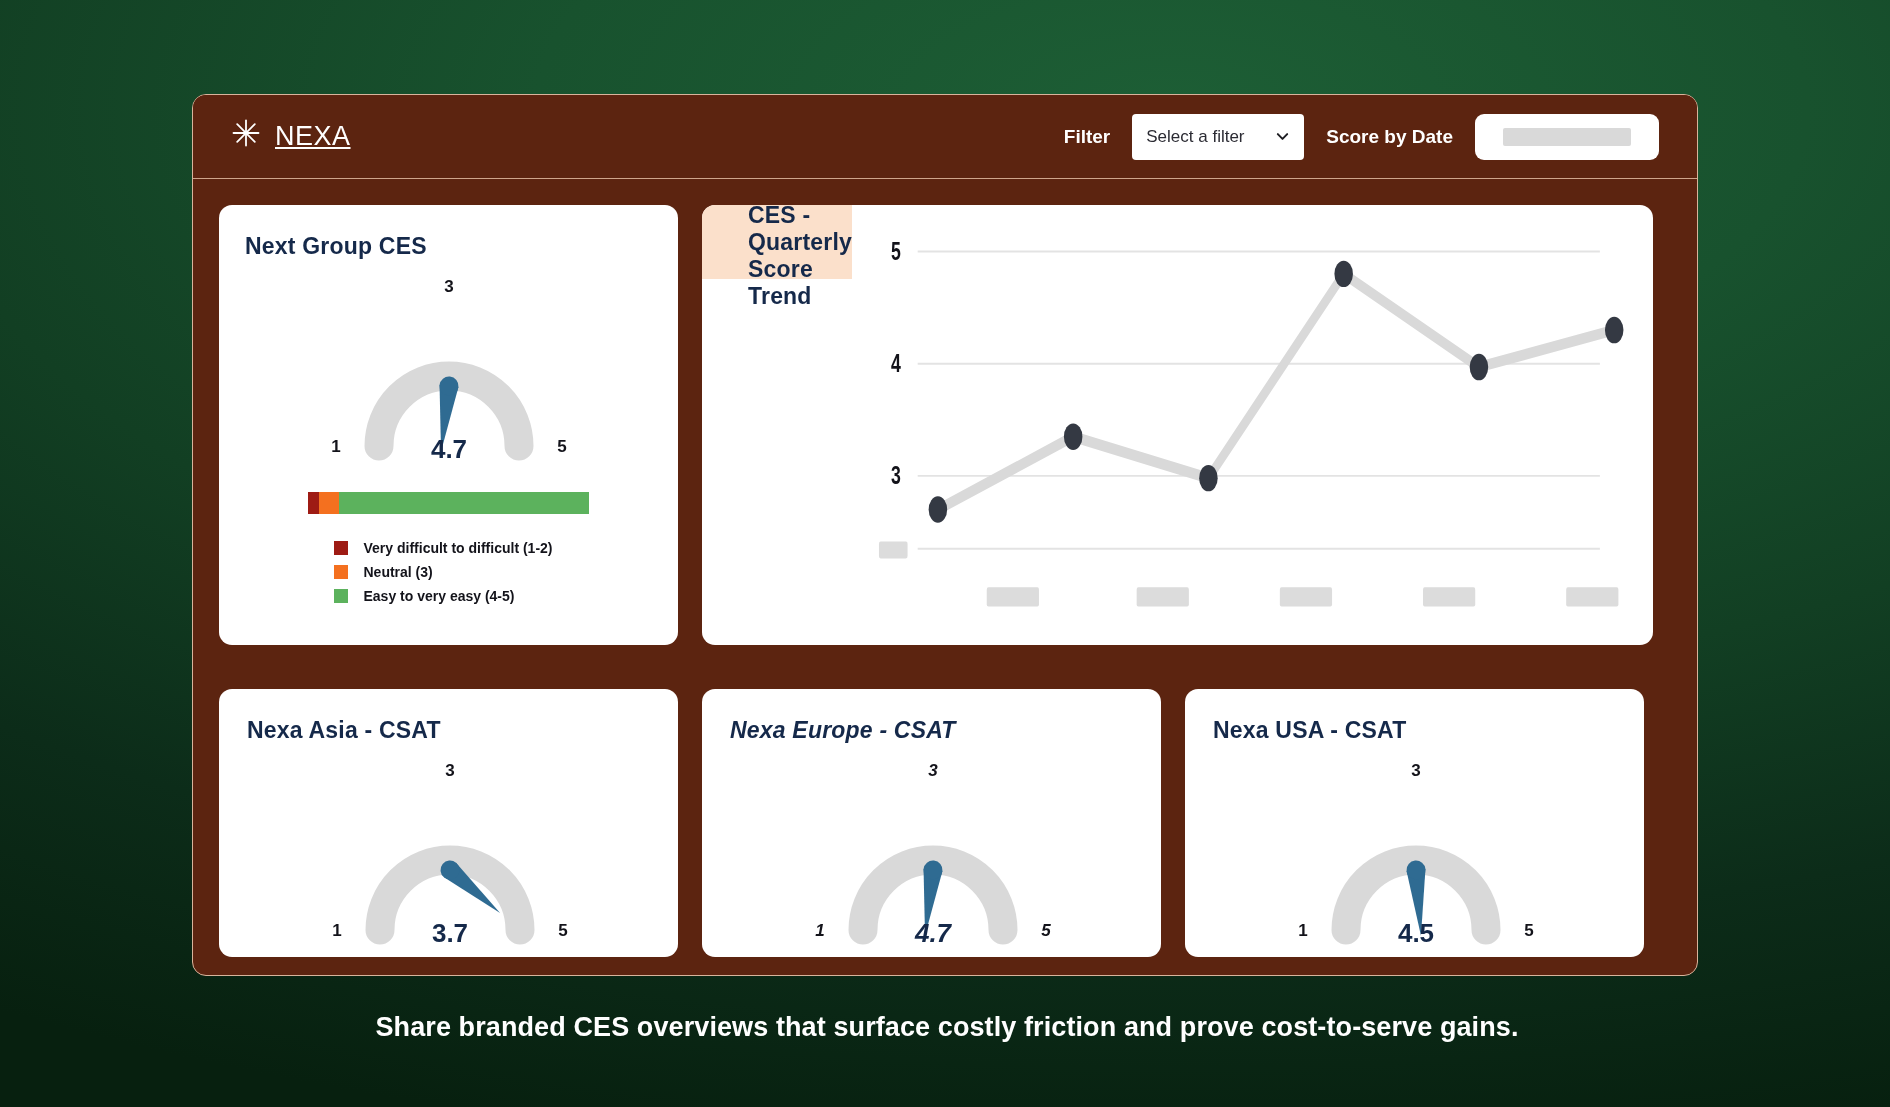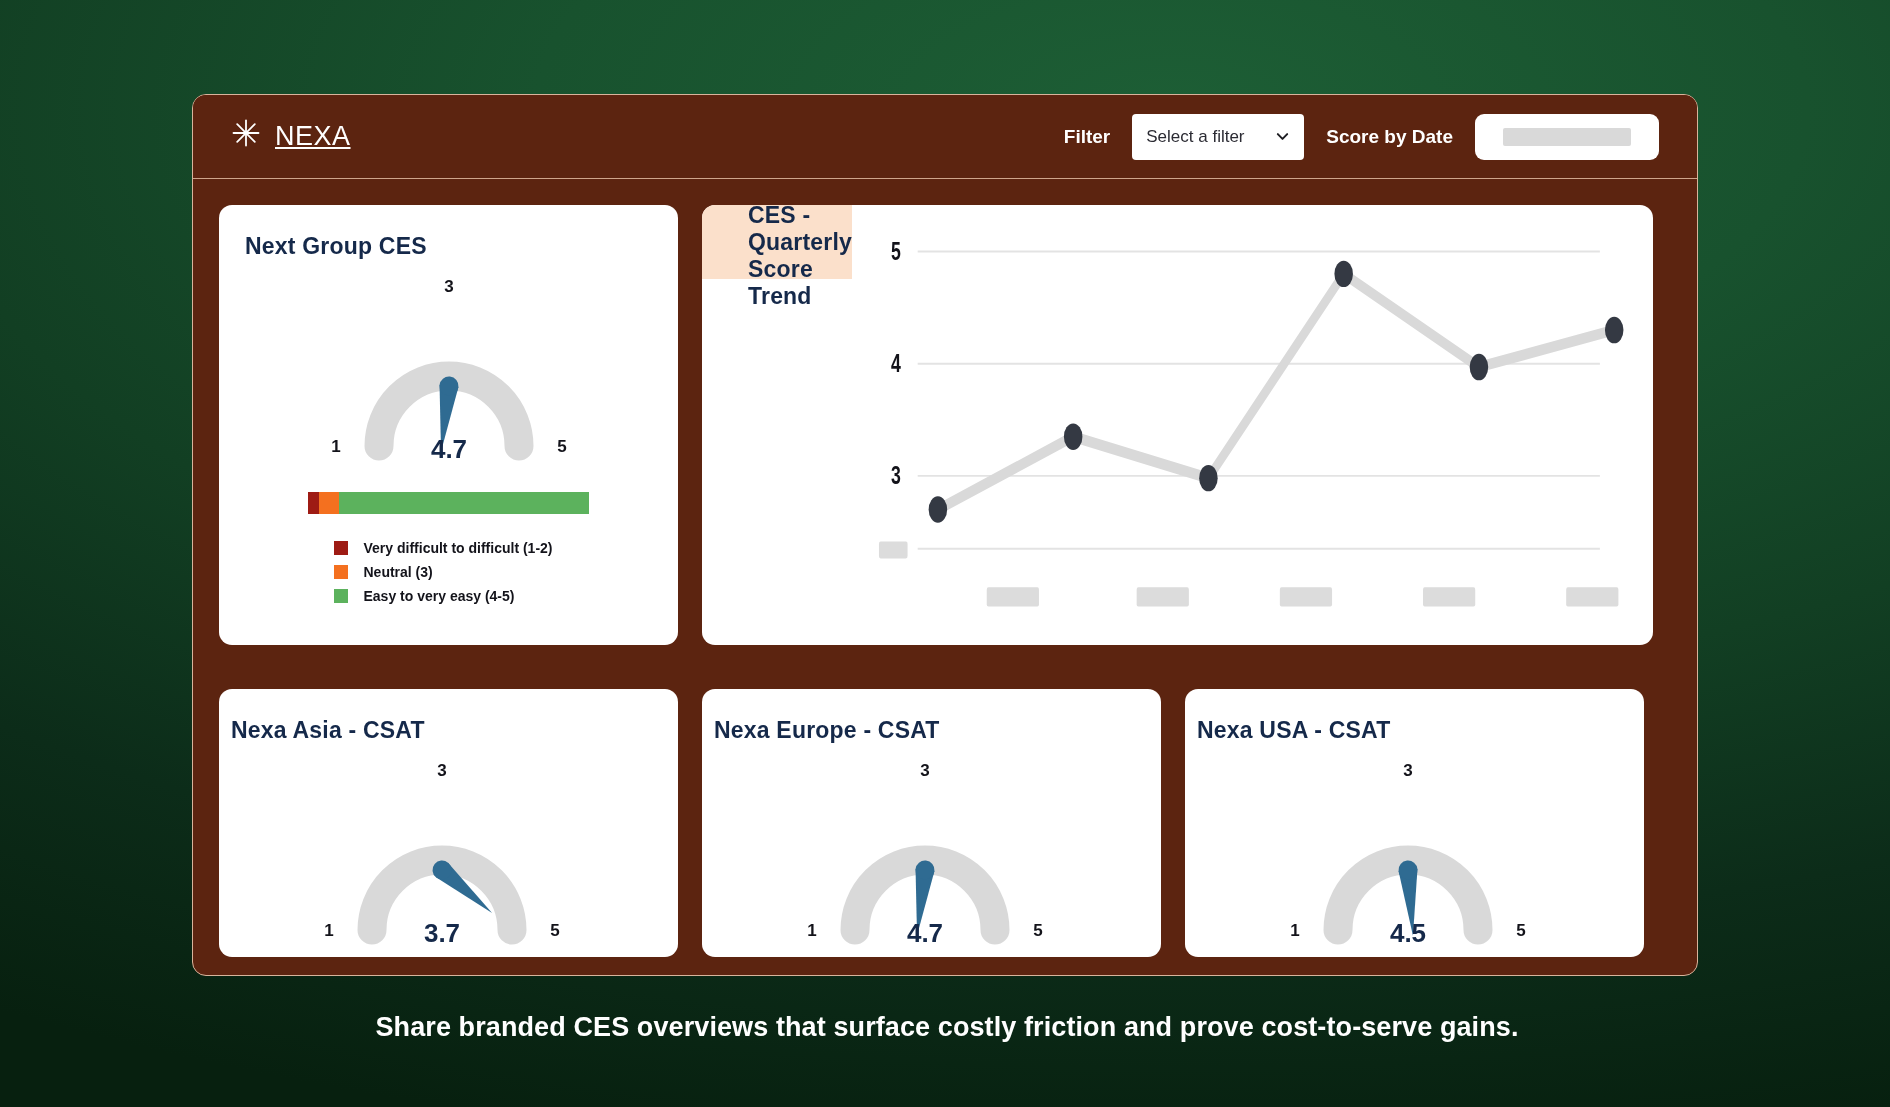--- a/index.html
+++ b/index.html
@@ -202,27 +202,27 @@
   #trend-header .card-title { font-size: 23px; }
   #trend-plot {
     flex: 1;
     position: relative;
   }
   #trend-svg { display: block; width: 100%; height: 100%; }
 
   
   .card-csat {
     height: 268px;
-    padding: 28px 26px 0 12px;
+    padding: 28px 26px 0 28px;
     display: flex;
     flex-direction: column;
     overflow: hidden;
   }
   #card-nexa-asia   { width: 459px; }
-  #card-nexa-europe { width: 459px; }
+  #card-nexa-europe { width: 459px; font-style: italic; }
   #card-nexa-usa    { width: 459px; }
 
   
   #caption {
     position: absolute;
     left: 4px;
     right: 0;
     top: 1012px;
     text-align: center;
     color: #ffffff;

